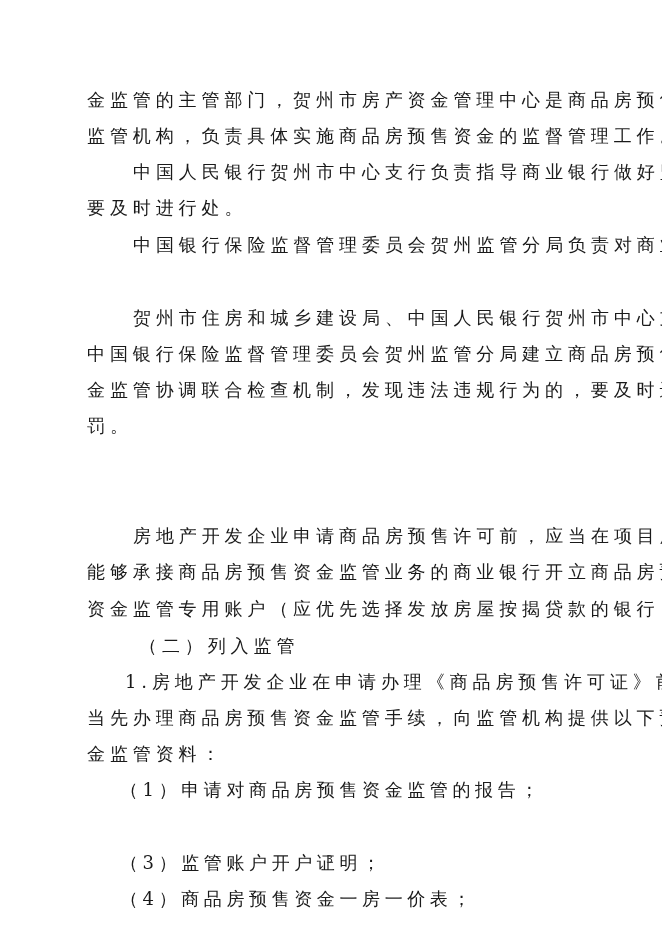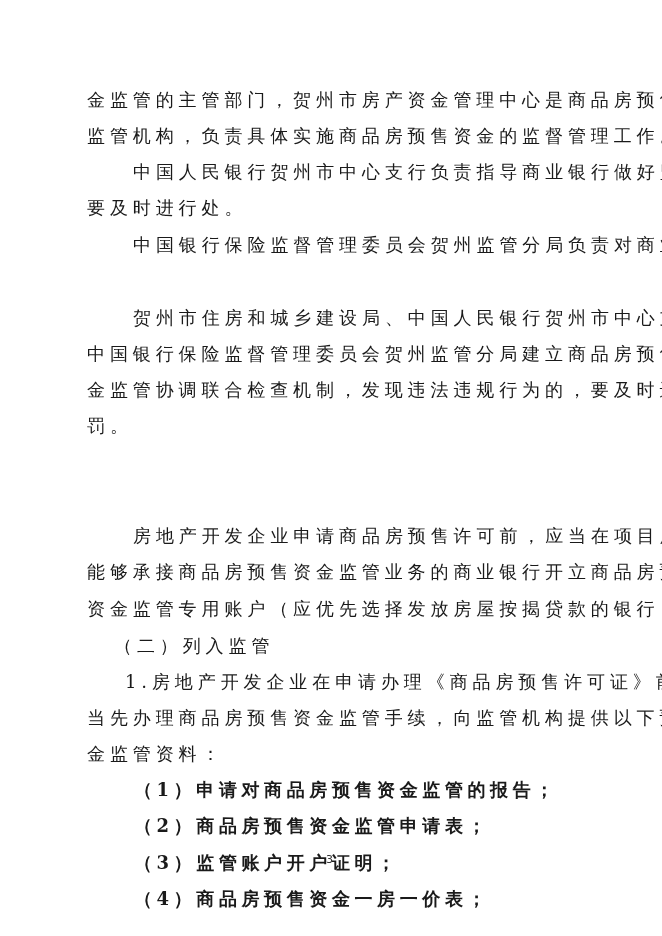--- a/index.html
+++ b/index.html
@@ -26,21 +26,21 @@
     position: absolute;
     left: 87px;
     width: 500px;
     height: 24px;
     font-size: 18px;
     line-height: 24px;
     letter-spacing: 4.9px;
     white-space: nowrap;
   }
   .indent { left: 133px; }
-  .item { left: 134px; letter-spacing: 4.6px; font-weight: bold; }
+  .item { left: 120px; letter-spacing: 4.6px; }
   .page-number {
     position: absolute;
     top: 853px;
     left: 326px;
     font-family: "DejaVu Sans", "Liberation Sans", sans-serif;
     font-size: 11px;
     color: #333;
   }
 </style>
 </head>
@@ -60,25 +60,24 @@
   <div class="line" style="top:342px">中国银行保险监督管理委员会贺州监管分局建立商品房预售资</div>
   <div class="line" style="top:378px">金监管协调联合检查机制，发现违法违规行为的，要及时进行处</div>
   <div class="line" style="top:414px">罚。</div>
 
 
 
   <div class="line indent" style="top:524px">房地产开发企业申请商品房预售许可前，应当在项目所在地</div>
   <div class="line" style="top:560px">能够承接商品房预售资金监管业务的商业银行开立商品房预售</div>
   <div class="line" style="top:597px">资金监管专用账户（应优先选择发放房屋按揭贷款的银行）。</div>
 
-  <div class="line" style="top:634px; left:114px">（二）列入监管</div>
+  <div class="line" style="top:634px; left:139px">（二）列入监管</div>
 
   <div class="line indent" style="top:670px; left:125px">1.房地产开发企业在申请办理《商品房预售许可证》前，应</div>
   <div class="line" style="top:706px">当先办理商品房预售资金监管手续，向监管机构提供以下预售资</div>
   <div class="line" style="top:742px">金监管资料：</div>
 
   <div class="line item" style="top:779px; top:778px">（1）申请对商品房预售资金监管的报告；</div>
-  <div class="line item" style="top:814px">（2）商品房预售资金监管申请表；</div>
   <div class="line item" style="top:851px">（3）监管账户开户证明；</div>
   <div class="line item" style="top:887px">（4）商品房预售资金一房一价表；</div>
 
   <div class="page-number">3</div>
 </div>
 
 </body></html>

